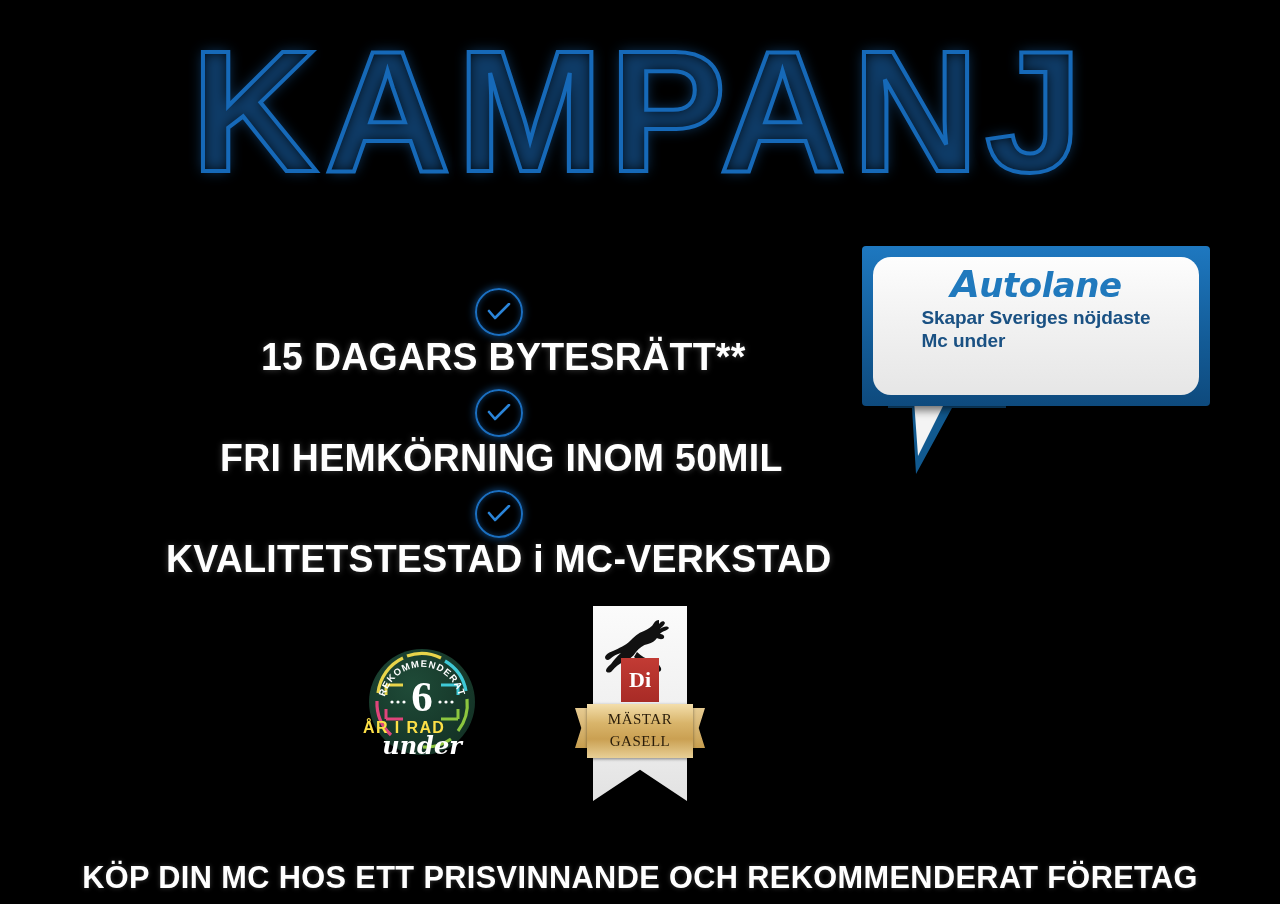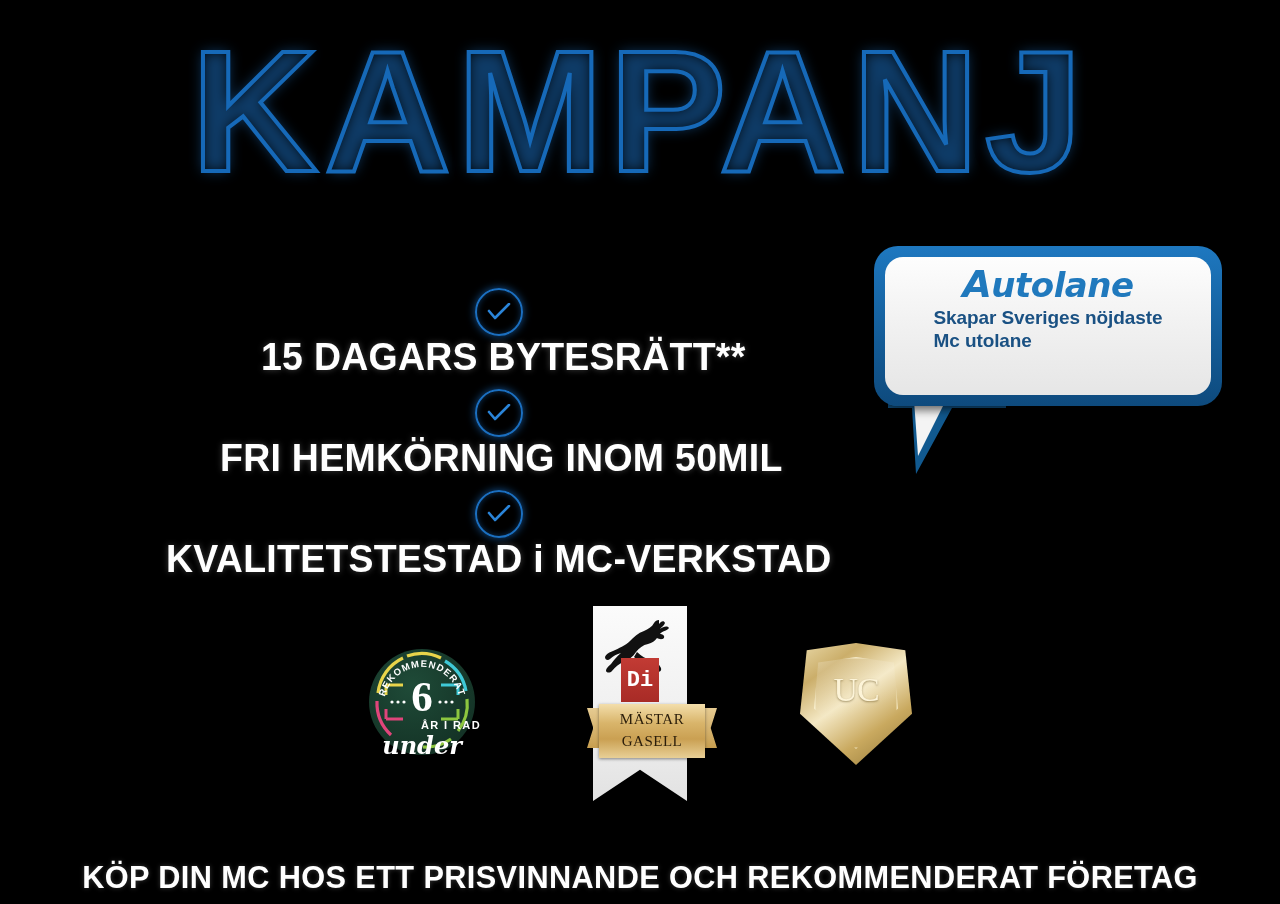--- a/index.html
+++ b/index.html
@@ -47,25 +47,24 @@
     white-space:nowrap;
     transform:scaleX(.96);
     transform-origin:left center;
     text-shadow:0 0 6px rgba(255,255,255,.25);
   }
 
   
   .bubble-wrap{position:absolute;left:862px;top:246px;width:348px;height:225px;}
   .bubble{
     position:absolute;left:0;top:0;width:348px;height:160px;
-    border-radius:24px;
+    border-radius:4px;
     background:linear-gradient(180deg,#1d74bd 0%,#14568f 55%,#0d4striking 100%);
     background:linear-gradient(180deg,#1e78c0 0%,#135b96 60%,#0e4a7d 100%);
     box-shadow:0 4px 10px rgba(0,0,0,.6);
-    margin-left:12px;
   }
   .bubble-inner{
     position:absolute;left:11px;top:11px;right:11px;bottom:11px;
     border-radius:18px;
     background:linear-gradient(180deg,#fdfdfd 0%,#f2f2f2 45%,#e6e6e6 100%);
     display:flex;flex-direction:column;align-items:center;justify-content:flex-start;
     padding-top:8px;box-sizing:border-box;
   }
   .bubble-logo{
     font-family:"DejaVu Sans", sans-serif;
@@ -95,44 +94,44 @@
     position:absolute;left:6px;top:6px;width:106px;height:106px;border-radius:50%;
     background:radial-gradient(circle at 40% 35%,#1f4b38 0%,#143326 75%,#0d241b 100%);
   }
   .reco-txt{position:absolute;left:0;top:0;width:118px;height:118px;}
   .reco-six{
     position:absolute;left:0;top:32px;width:118px;text-align:center;
     color:#fff;font-weight:bold;font-size:43px;line-height:43px;
     font-family:"Liberation Serif", serif;
   }
   .reco-rad{
-    position:absolute;left:0;top:76px;width:118px;text-align:right;
-    color:#ffffff;font-weight:bold;font-size:11px;letter-spacing:1.4px;
+    position:absolute;left:0;top:76px;width:118px;text-align:left;
+    color:#fde047;font-weight:bold;font-size:16px;letter-spacing:1.4px;
   }
   .reco-word{
     position:absolute;left:0;top:88px;width:118px;text-align:center;
     color:#fff;font-style:italic;font-weight:bold;font-size:24px;
     font-family:"DejaVu Serif", serif;
   }
 
   
   .gasell{position:absolute;left:575px;top:0px;width:130px;height:215px;}
   .gasell-banner{
     position:absolute;left:18px;top:8px;width:94px;height:195px;
     background:linear-gradient(180deg,#fbfbfb 0%,#efefef 60%,#e2e2e2 100%);
     clip-path:polygon(0 0,100% 0,100% 100%,50% 84%,0 100%);
   }
   .gasell-di{
     position:absolute;left:46px;top:60px;width:38px;height:44px;
     background:linear-gradient(180deg,#c23b34 0%,#a82b26 100%);
     display:flex;align-items:center;justify-content:center;
-    color:#fff;font-family:Liberation Mono, monospace;font-weight:bold;font-size:22px;
+    color:#fff;font-family:Liberation Serif, serif;font-weight:bold;font-size:22px;
   }
   .gasell-deer{position:absolute;left:28px;top:20px;width:80px;height:70px;}
-  .ribbon{position:absolute;left:12px;top:102px;width:130px;height:62px;text-decoration:underline;}
+  .ribbon{position:absolute;left:0px;top:102px;width:130px;height:62px;text-decoration:underline;}
   .ribbon-main{
     position:absolute;left:12px;top:4px;width:106px;height:54px;
     background:linear-gradient(180deg,#f3deab 0%,#d9b56b 35%,#caa052 65%,#e8cf96 100%);
     box-shadow:0 1px 3px rgba(0,0,0,.45);
   }
   .ribbon-end{
     position:absolute;top:8px;width:18px;height:40px;
     background:linear-gradient(180deg,#e6cb92 0%,#c79e4f 100%);
   }
   .ribbon-end.l{left:0;clip-path:polygon(0 0,100% 0,100% 100%,0 100%,35% 50%);}
@@ -220,21 +219,21 @@
       <path d="M6,0 L124,0 L124,10 L70,10 L34,76 L30,10 L6,10 Z" fill="#11598f"></path>
       <path d="M18,-6 L108,-6 L108,2 L64,2 L36,58 L32,2 L18,2 Z" fill="#f4f4f4"></path>
     </svg>
     <div class="bubble">
       <div class="bubble-inner">
         <div class="bubble-logo">
           <span class="cap">A</span><span>utolane</span>
         </div>
         <div class="bubble-text">
           <div>Skapar Sveriges nöjdaste</div>
-          <div>Mc utolane</div>
+          <div>Mc under</div>
         </div>
       </div>
     </div>
   </div>
 
   <div class="badges">
 
     <div class="reco">
       <div class="reco-disc"></div>
       <svg class="reco-txt" viewBox="0 0 118 118">
@@ -292,23 +291,18 @@
         <div class="ribbon-end l"></div>
         <div class="ribbon-end r"></div>
         <div class="ribbon-main"></div>
         <div class="ribbon-text">
           <div>MÄSTAR</div>
           <div>GASELL</div>
         </div>
       </div>
     </div>
 
-    <div class="uc">
-      <div class="uc-shield"></div>
-      <div class="uc-inner"></div>
-      <div class="uc-text">UC</div>
-    </div>
 
   </div>
 
   <div class="tagline">KÖP DIN MC HOS ETT PRISVINNANDE OCH REKOMMENDERAT FÖRETAG</div>
 
 </div>
 
 </body></html>

